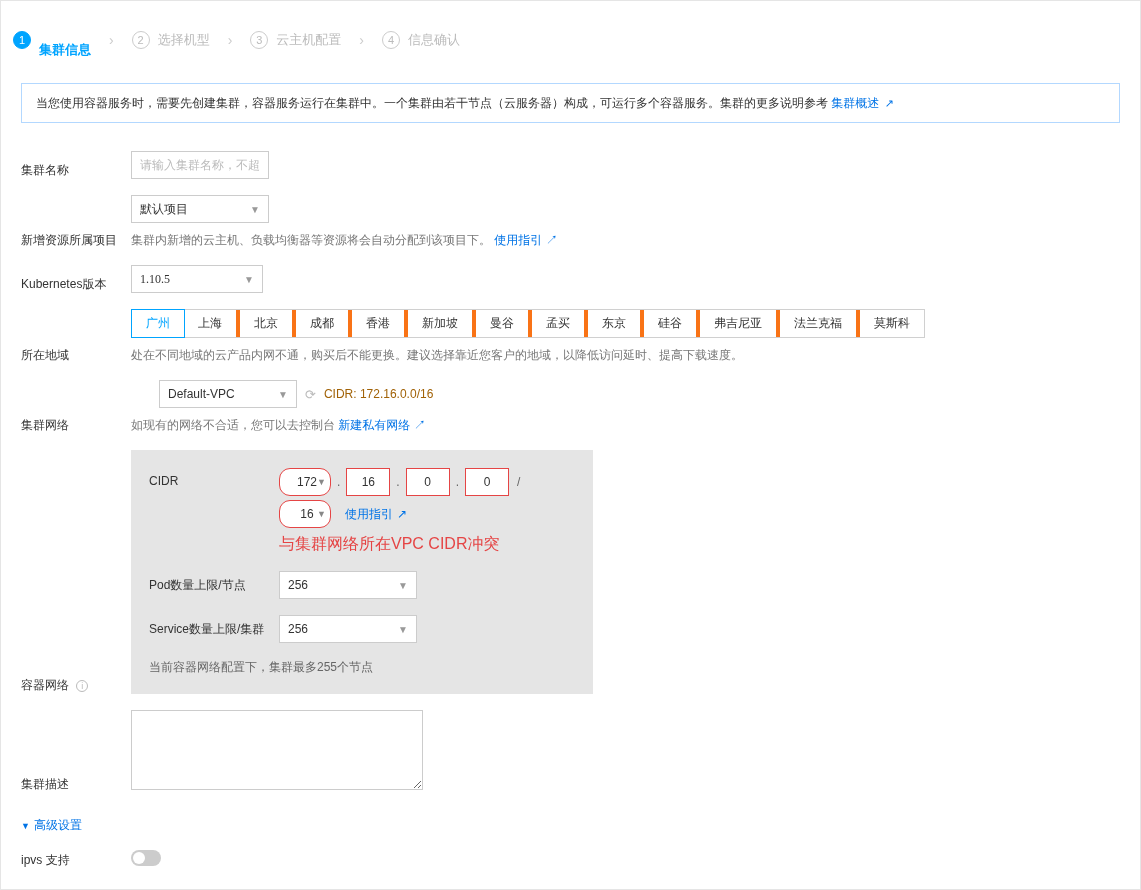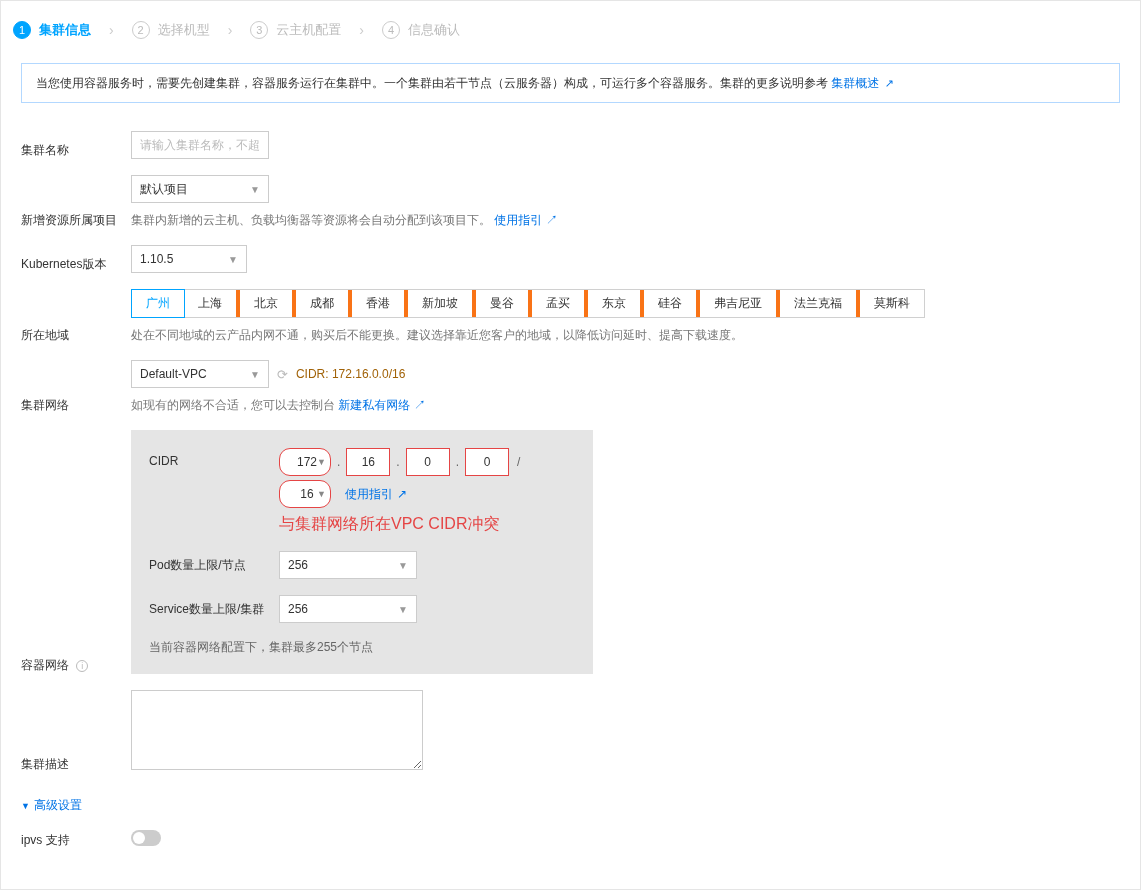--- a/index.html
+++ b/index.html
@@ -9,21 +9,21 @@
     color: #333;
     background: #fff;
   }
   .page { width: 1141px; min-height: 890px; border: 1px solid #e5e5e5; padding: 0; }
 
   
   .stepper { padding: 20px 12px 8px 12px; display: flex; align-items: center; gap: 18px; }
   .step { display: inline-flex; align-items: center; gap: 8px; }
   .step-circle { width: 18px; height: 18px; border-radius: 50%; border: 1px solid #ccc; display:inline-flex; align-items:center; justify-content:center; font-size:11px; color:#bbb; }
   .step.active .step-circle { background:#00A4FF; border-color:#00A4FF; color:#fff; }
-  .step.active .step-label { color:#00A4FF; font-weight:600; }
+  .step.active .step-label { color:#00A4FF; font-weight:600;margin-top:20px; }
   .step-label { color:#bbb; font-size:13px; }
   .step-sep { color:#ccc; font-size:14px; }
 
   
   .banner { margin: 16px 20px 16px 20px; border:1px solid #b3d8ff; background:#fff; padding:10px 14px; color:#333; font-size:12px; line-height:18px; }
   .banner a { color:#0073E6; text-decoration:none; }
   .banner .ext-icon { font-size:11px; color:#0073E6; margin-left:2px; }
 
   
   .form { margin: 0 20px 0 20px; padding-top: 12px; }
@@ -36,21 +36,21 @@
 
   
   .input, .select, .textarea {
     border:1px solid #ccc; height:28px; padding:0 8px; font-size:12px; color:#333; background:#fff;
   }
   .input { width:138px; }
   .input::placeholder { color:#bbb; }
   .select { width:138px; display:inline-flex; align-items:center; justify-content:space-between; cursor:pointer; position:relative; }
   .select .val { color:#333; }
   .select .caret-down { margin-left:6px; color:#999; font-size:10px; }
-  .select.wide { width:138px; }
+  .select.wide { width:138px;margin-left:28px; }
   .textarea { width:292px; height:80px; padding:6px 8px; resize: both; }
 
   
   .seg { display:inline-flex; }
   .seg button { border:1px solid #ccc; background:#fff; color:#333; height:28px; padding:0 14px; font-size:12px; cursor:pointer; }
   .seg button + button { margin-left:-1px; }
   .seg button.active { border-color:#00A4FF; color:#00A4FF; position:relative; z-index:1; }
 
   .tabs { display:inline-flex; border:1px solid #d0d0d0; }
   .tabs .tab { padding:5px 14px; font-size:12px; color:#333; border-right:4px solid #f97316; cursor:pointer; background:#fff; }
@@ -137,21 +137,21 @@
           <a href="#" class="link">使用指引</a>
           <span class="ext-icon link">↗</span>
         </div>
       </div>
     </div>
 
 
     <div class="row">
       <div class="label">Kubernetes版本</div>
       <div class="content">
-        <div class="select" style="width:116px;">
+        <div class="select" style="width:132px;font-family:Liberation Serif, serif;">
           <span class="val">1.10.5</span>
           <span class="caret-down">▼</span>
         </div>
       </div>
     </div>
 
     <div class="row">
       <div class="label">所在地域</div>
       <div class="content">
         <div class="tabs">

